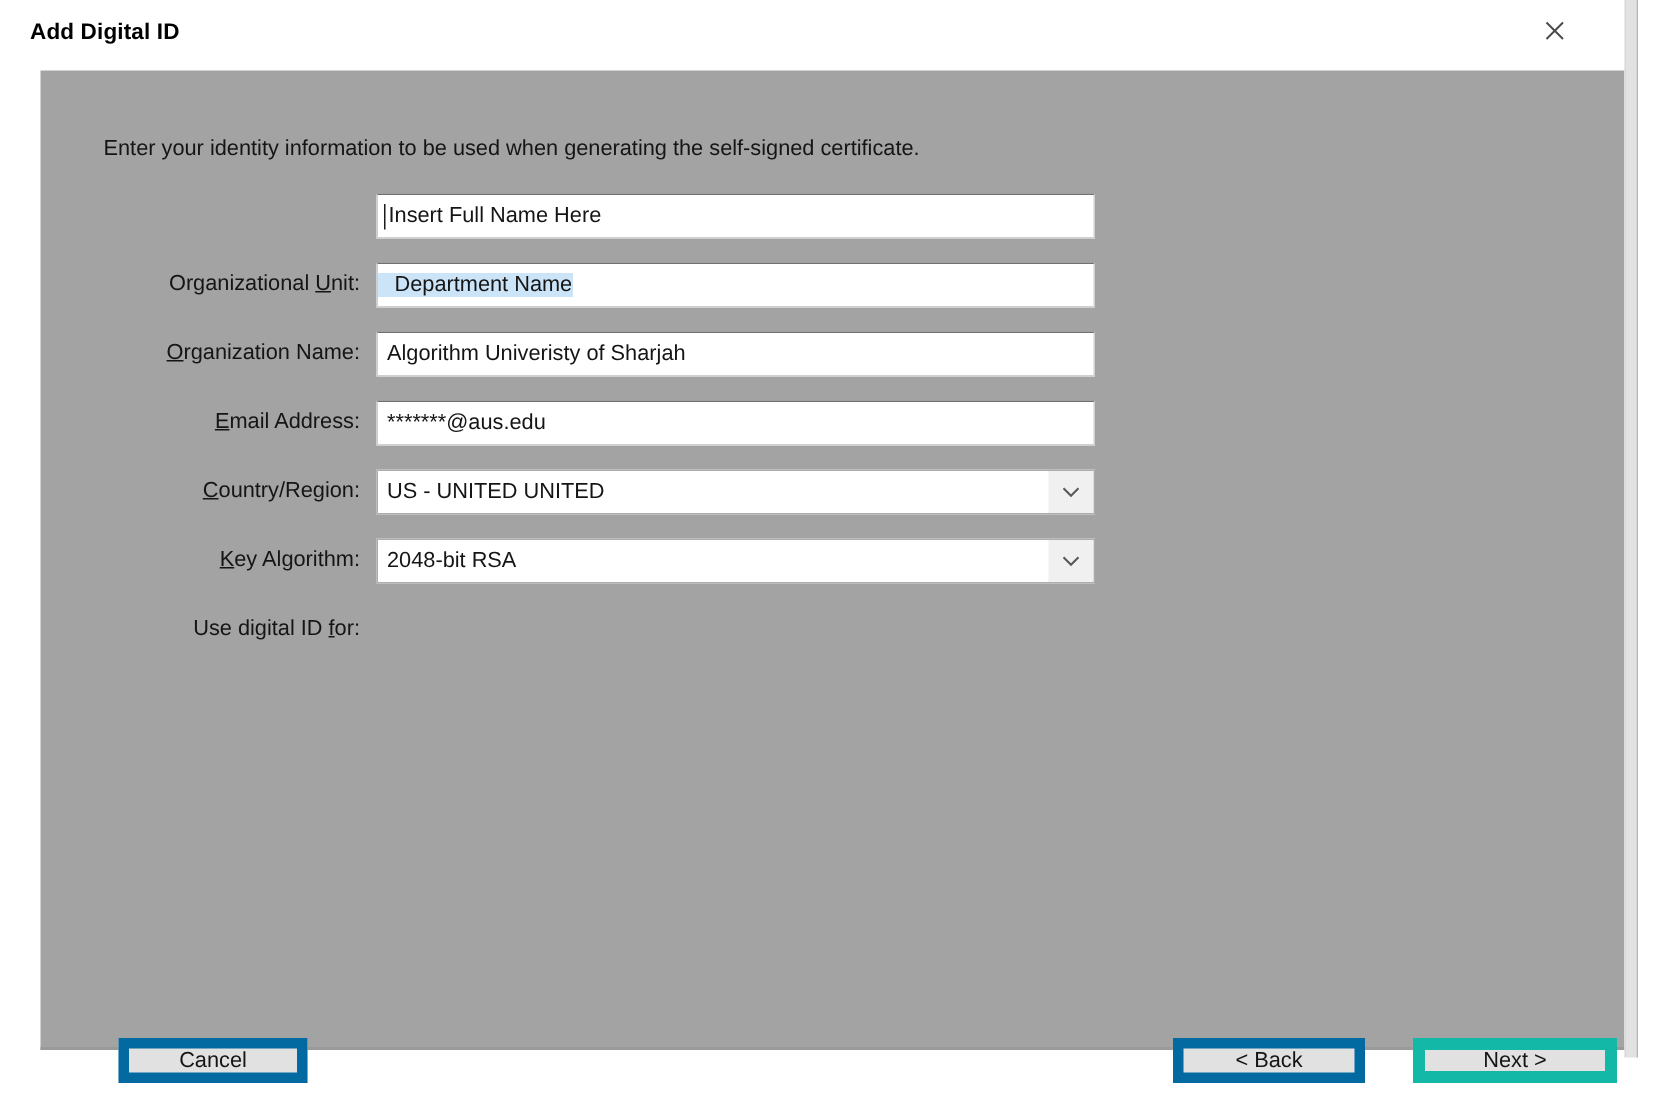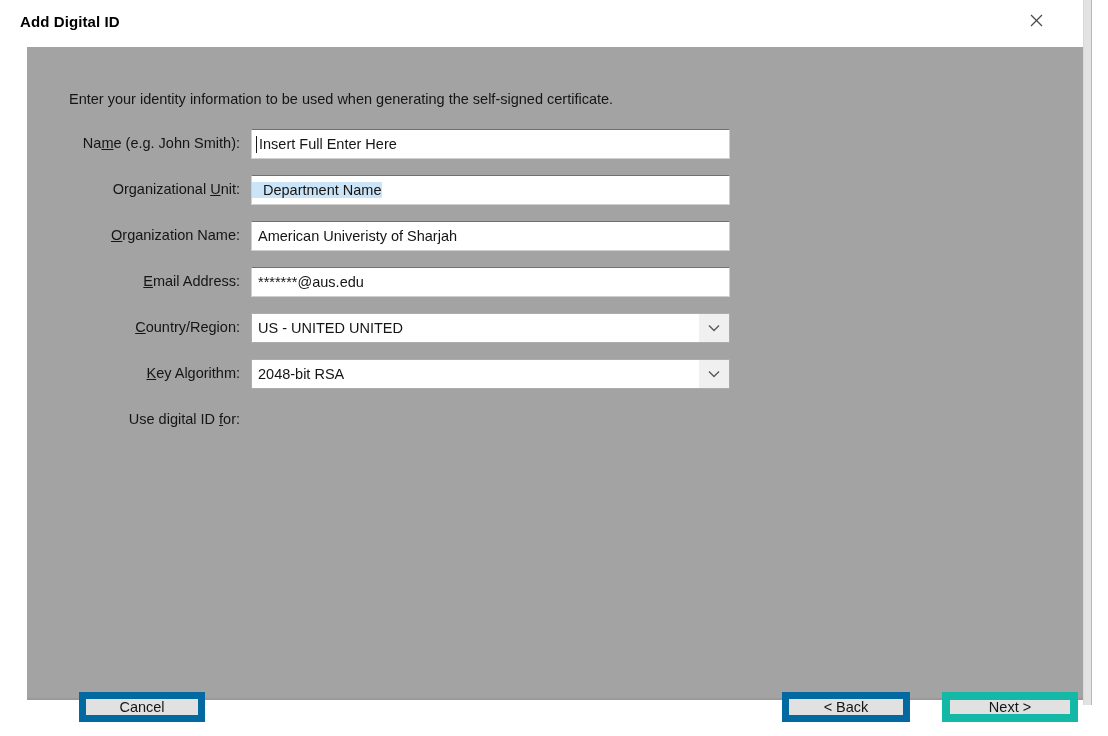--- a/index.html
+++ b/index.html
@@ -238,38 +238,37 @@
     </div>
   </div>
 
   <div class="dialog-body">
 
     <div class="intro-text">Enter your identity information to be used when generating the self-signed certificate.</div>
 
     <div class="form-area">
 
       <div class="form-row">
-        <div class="field-label"><span>Na</span><u>m</u><span>e (e.g. John Smith):</span></div>
         <div class="text-input" title="Insert Full Name Here">
           <span class="caret"></span>
-          <span class="value">Insert Full Enter Here</span>
+          <span class="value">Insert Full Name Here</span>
         </div>
       </div>
 
       <div class="form-row">
         <div class="field-label"><span>Organizational </span><u>U</u><span>nit:</span></div>
         <div class="text-input" title="Department Name">
           <span class="value selected">Department Name</span>
         </div>
       </div>
 
       <div class="form-row">
         <div class="field-label"><span></span><u>O</u><span>rganization Name:</span></div>
         <div class="text-input" title="Organization Name">
-          <span class="value no-caret">American Univeristy of Sharjah</span>
+          <span class="value no-caret">Algorithm Univeristy of Sharjah</span>
         </div>
       </div>
 
       <div class="form-row">
         <div class="field-label"><span></span><u>E</u><span>mail Address:</span></div>
         <div class="text-input" title="Email Address">
           <span class="value no-caret">*******@aus.edu</span>
         </div>
       </div>
 

